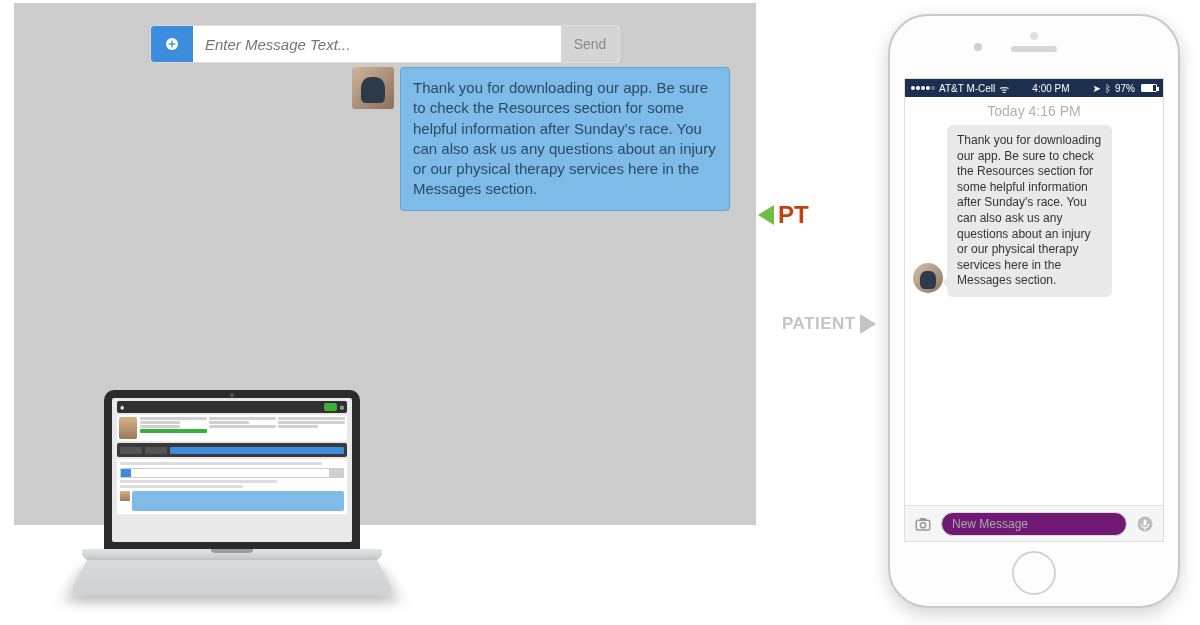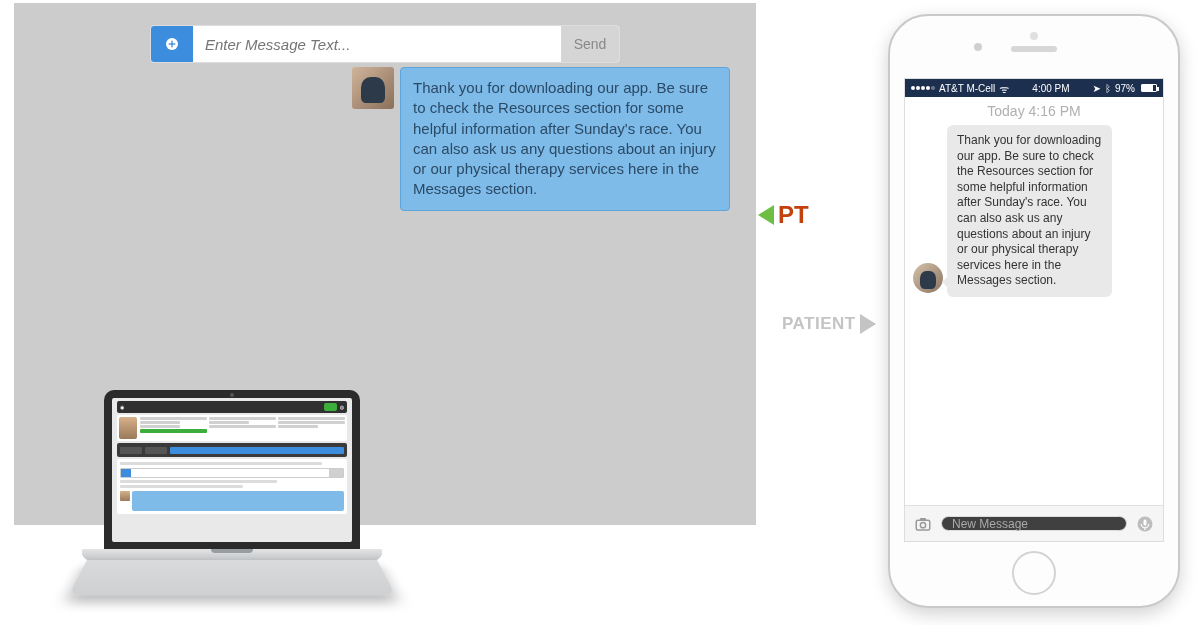--- a/index.html
+++ b/index.html
@@ -363,22 +363,22 @@
     gap: 8px;
   }
   .cam-icon, .mic-icon {
     width: 20px; height: 20px;
     color: #9a9a9a;
     display:flex; align-items:center; justify-content:center;
   }
   .cam-icon svg, .mic-icon svg{ width:18px; height:18px;}
   .phone-newmsg {
     flex: 1;
-    height: 15px;
-    background: #404040;
+    height: 24px;
+    background: #701a75;
     border: 1px solid #ddd;
     border-radius: 12px;
     padding: 0 10px;
     font-size: 12px;
     color: #aaa;
     display: flex;
     align-items: center;
   }
 </style>
 </head>

